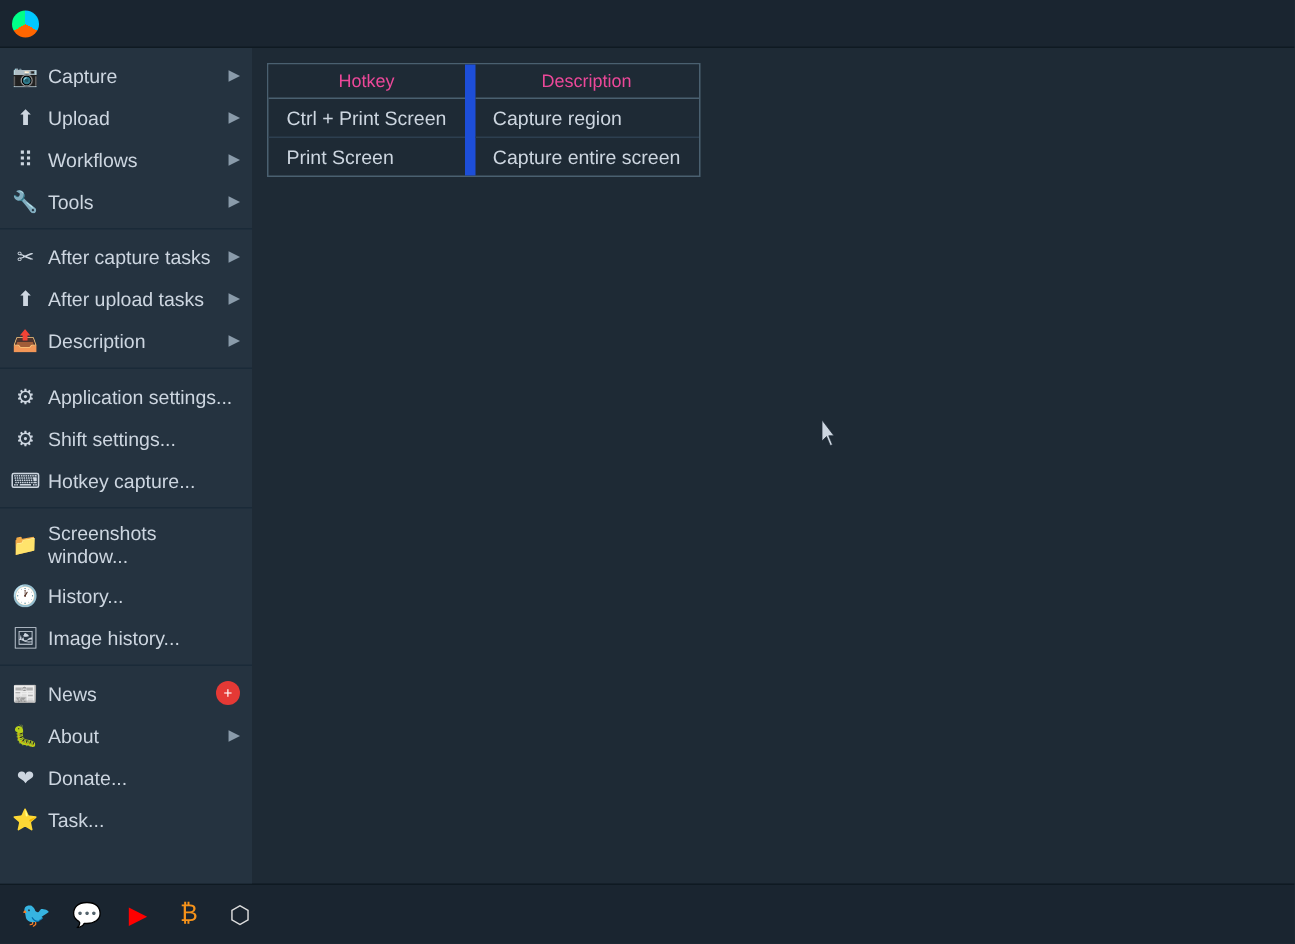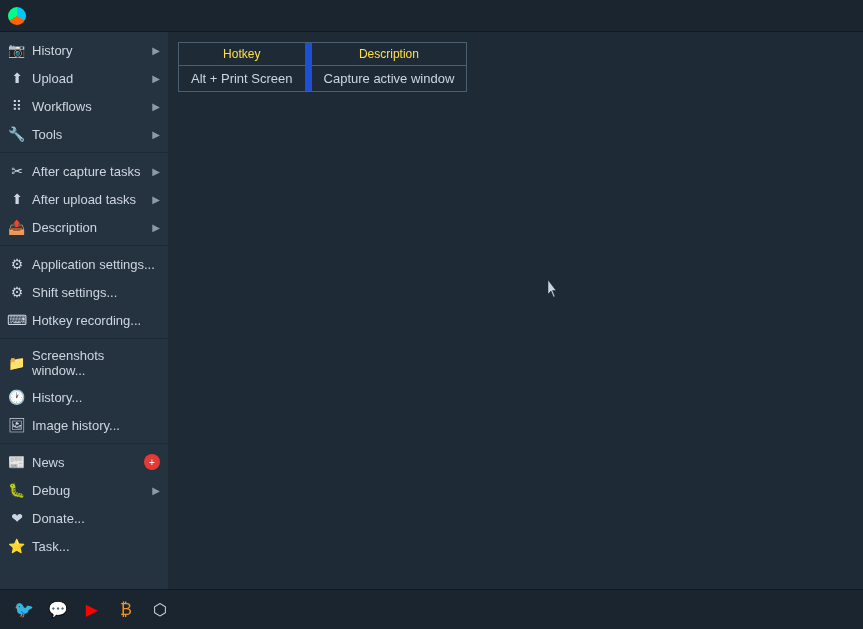--- a/index.html
+++ b/index.html
@@ -124,21 +124,21 @@
       border: 1px solid #4a6070;
       display: inline-block;
     }
     .hotkey-table {
       border-collapse: collapse;
       font-size: 13px;
       color: #cdd6e0;
     }
     .hotkey-table th {
       background: #1e2a35;
-      color: #fde047;
+      color: #ec4899;
       padding: 4px 12px;
       font-weight: normal;
       border-bottom: 1px solid #4a6070;
       text-align: center;
       font-size: 12px;
     }
     .hotkey-table td {
       padding: 5px 12px;
       border-bottom: 1px solid #2d3f50;
       white-space: nowrap;
@@ -198,21 +198,21 @@
     <button class="title-btn"></button>
     <button class="title-btn close"></button>
   </div>
 </div>
 
 <div class="main">
 
   <div class="sidebar" id="sidebar-container">
   <div class="menu-item">
         <span class="menu-icon">📷</span>
-        <span>History</span>
+        <span>Capture</span>
         <span class="menu-arrow">▶</span>
       </div>
       <div class="menu-item">
         <span class="menu-icon">⬆</span>
         <span>Upload</span>
         <span class="menu-arrow">▶</span>
       </div>
       <div class="menu-item">
         <span class="menu-icon">⠿</span>
         <span>Workflows</span>
@@ -243,21 +243,21 @@
       <div class="menu-item">
         <span class="menu-icon">⚙</span>
         <span>Application settings...</span>
       </div>
       <div class="menu-item">
         <span class="menu-icon">⚙</span>
         <span>Shift settings...</span>
       </div>
       <div class="menu-item">
         <span class="menu-icon">⌨</span>
-        <span>Hotkey recording...</span>
+        <span>Hotkey capture...</span>
       </div>
       <div class="menu-separator"></div>
       <div class="menu-item">
         <span class="menu-icon">📁</span>
         <span>Screenshots window...</span>
       </div>
       <div class="menu-item">
         <span class="menu-icon">🕐</span>
         <span>History...</span>
       </div>
@@ -266,21 +266,21 @@
         <span>Image history...</span>
       </div>
       <div class="menu-separator"></div>
       <div class="menu-item">
         <span class="menu-icon">📰</span>
         <span>News</span>
         <span class="menu-badge">+</span>
       </div>
       <div class="menu-item">
         <span class="menu-icon">🐛</span>
-        <span>Debug</span>
+        <span>About</span>
         <span class="menu-arrow">▶</span>
       </div>
       <div class="menu-item">
         <span class="menu-icon">❤</span>
         <span>Donate...</span>
       </div>
       <div class="menu-item">
         <span class="menu-icon">⭐</span>
         <span>Task...</span>
       </div>
@@ -288,23 +288,27 @@
 
   <div class="content">
     <table class="hotkey-table hotkey-table-wrapper">
       <thead>
         <tr>
           <th id="th-hotkey">Hotkey</th>
           <th class="col-divider" id="th-desc">Description</th>
         </tr>
       </thead>
       <tbody id="hotkey-tbody">
+      <tr>
+            <td>Ctrl + Print Screen</td>
+            <td class="col-divider">Capture region</td>
+          </tr>
           <tr>
-            <td>Alt + Print Screen</td>
-            <td class="col-divider">Capture active window</td>
+            <td>Print Screen</td>
+            <td class="col-divider">Capture entire screen</td>
           </tr>
         </tbody>
     </table>
 
     
     <div class="cursor-indicator">
       <svg width="14" height="18" viewBox="0 0 14 18">
         <path d="M0,0 L0,14 L3,11 L5.5,17 L7,16.5 L4.5,10.5 L8,10.5 Z" fill="#cdd6e0" stroke="#1e2a35" stroke-width="0.5"></path>
       </svg>
     </div>

